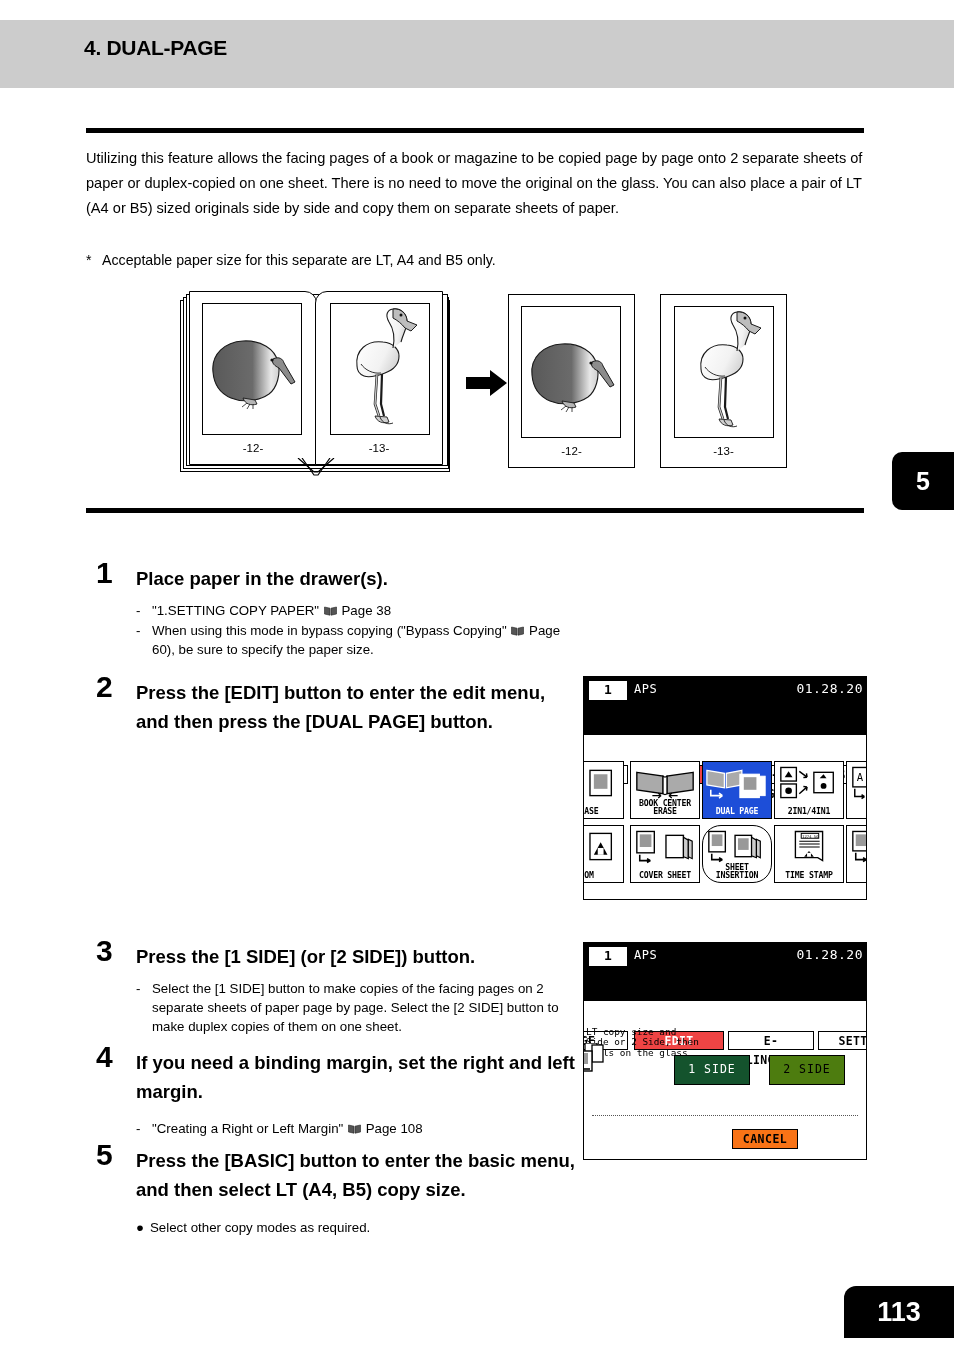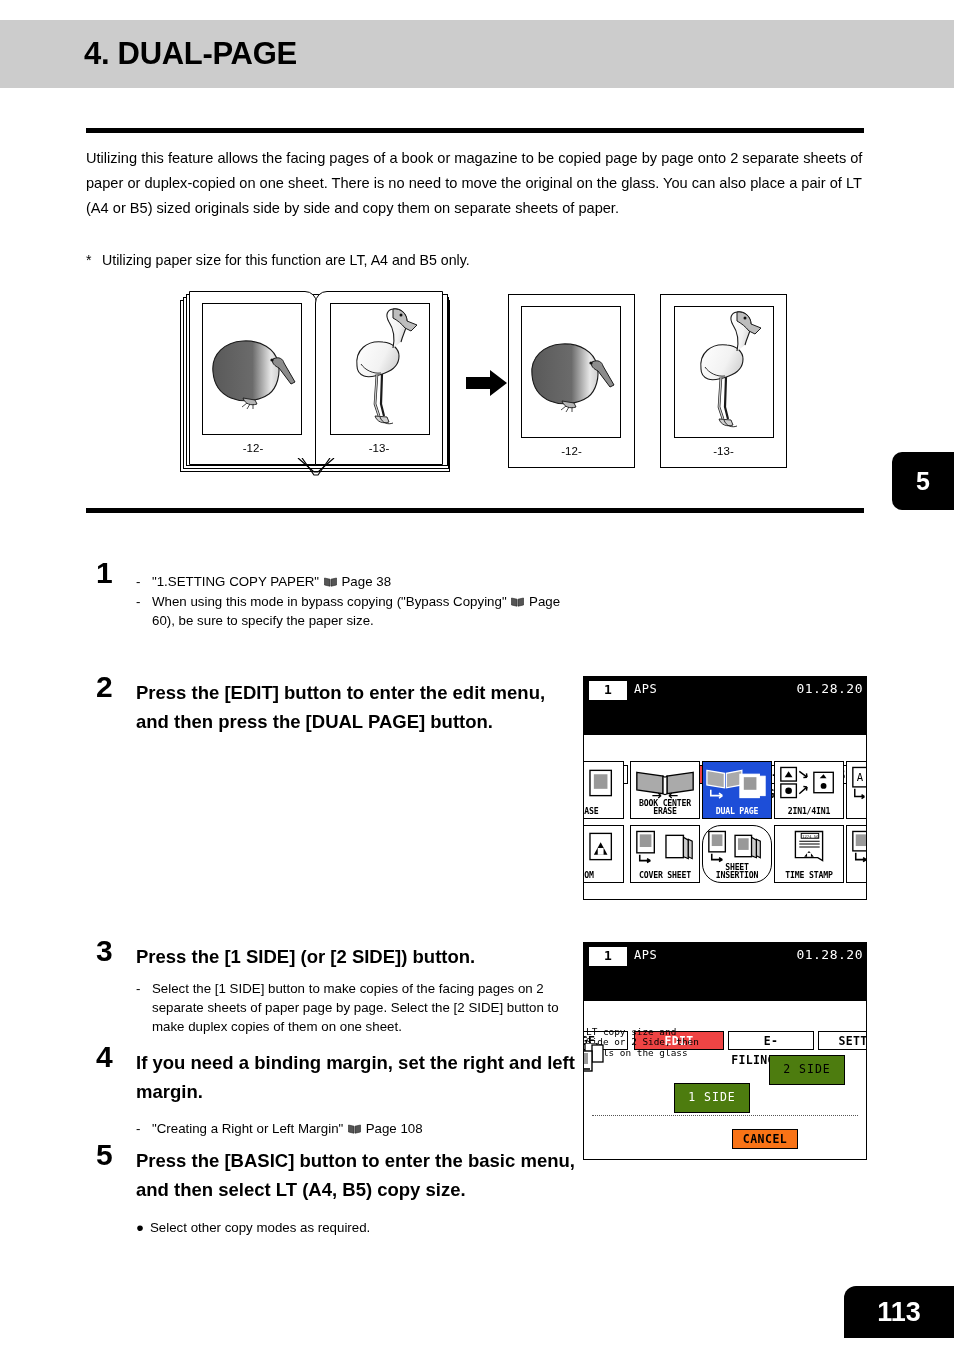--- a/index.html
+++ b/index.html
@@ -18,21 +18,21 @@
   
   .header-band {
     position: absolute;
     left: 0; top: 20px;
     width: 954px; height: 68px;
     background: #cccccc;
   }
   .chapter-title {
     position: absolute;
     left: 84px; top: 36px;
-    font-size: 31px;
+    font-size: 21px;
     font-weight: bold;
     letter-spacing: -0.3px;
     color: #000;
   }
 
   
   .rule {
     position: absolute;
     left: 86px;
     width: 778px;
@@ -295,23 +295,22 @@
     border: 1.8px solid #000;
     box-sizing: border-box;
     background: #4d7c0f;
     color: #000;
     font-size: 11.5px;
     text-align: center;
     line-height: 27px;
     letter-spacing: 1px;
   }
   .lcd-sidebtn.sel {
-    background: #4d7c0f;
+    background: #14532d;
     color: #fff;
-    margin-top: 28px;
   }
   .lcd-divider {
     position: absolute;
     left: 8px;
     width: 266px;
     height: 0;
     border-top: 1px dotted #555;
   }
   .lcd-cancel {
     position: absolute;
@@ -336,21 +335,21 @@
 <body>
 
 <div class="header-band"></div>
 <div class="chapter-title">4. DUAL-PAGE</div>
 
 <div class="rule rule-top"></div>
 <div class="rule rule-bottom"></div>
 
 <div class="intro">Utilizing this feature allows the facing pages of a book or magazine to be copied page by page onto 2 separate sheets of paper or duplex-copied on one sheet. There is no need to move the original on the glass. You can also place a pair of LT (A4 or B5) sized originals side by side and copy them on separate sheets of paper.</div>
 <div class="note-line">
-  <span class="star">*</span><span>Utilizing paper size for this function are LT, A4 and B5 only.</span>
+  <span class="star">*</span><span>Acceptable paper size for this separate are LT, A4 and B5 only.</span>
 </div>
 
 <div class="illus">
 
   <div class="book">
 
     <div class="book-stack" style="left:2px; top:10px; width:268px; height:170px;"></div>
     <div class="book-stack" style="left:5px; top:7px; width:264px; height:170px;"></div>
     <div class="book-stack" style="left:8px; top:4px; width:260px; height:170px;"></div>
 
@@ -439,20 +438,21 @@
       </svg>
     </div>
     <div class="page-num" style="left:0; top:150px;">-13-</div>
   </div>
 </div>
 
 <div class="side-tab">5</div>
 
 <div class="step" style="top:564px;">
   <div class="step-num">1</div>
+  <div class="step-title">Place paper in the drawer(s).</div>
   <div class="step-body">
     <div class="bullet-row">
       <span class="bullet-dash">-</span>
       <span class="bullet-text"><span>"1.SETTING COPY PAPER"</span>
         <svg class="bookglyph" viewBox="0 0 13 10">
           <path d="M0.5 1 L6 2.2 L6 9.2 L0.5 8 Z M12.5 1 L7 2.2 L7 9.2 L12.5 8 Z" fill="#555" stroke="#222" stroke-width="0.6"></path>
         </svg>
         <span>Page 38</span></span>
     </div>
     <div class="bullet-row">

